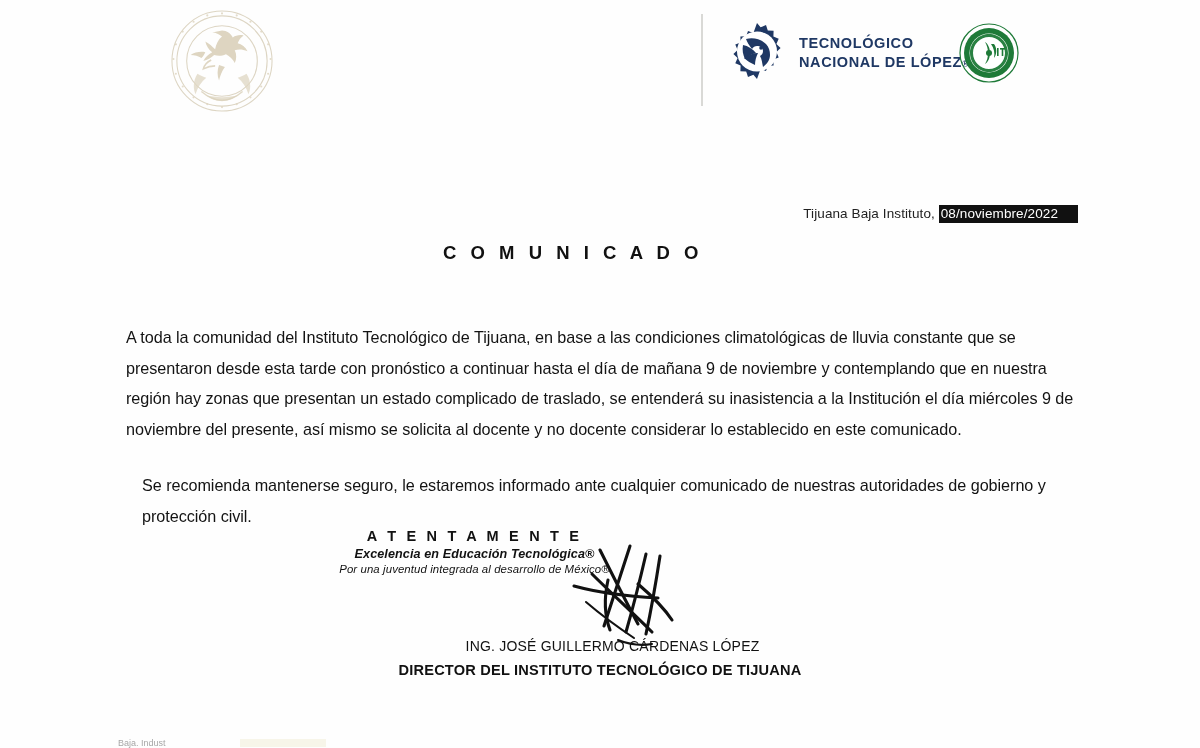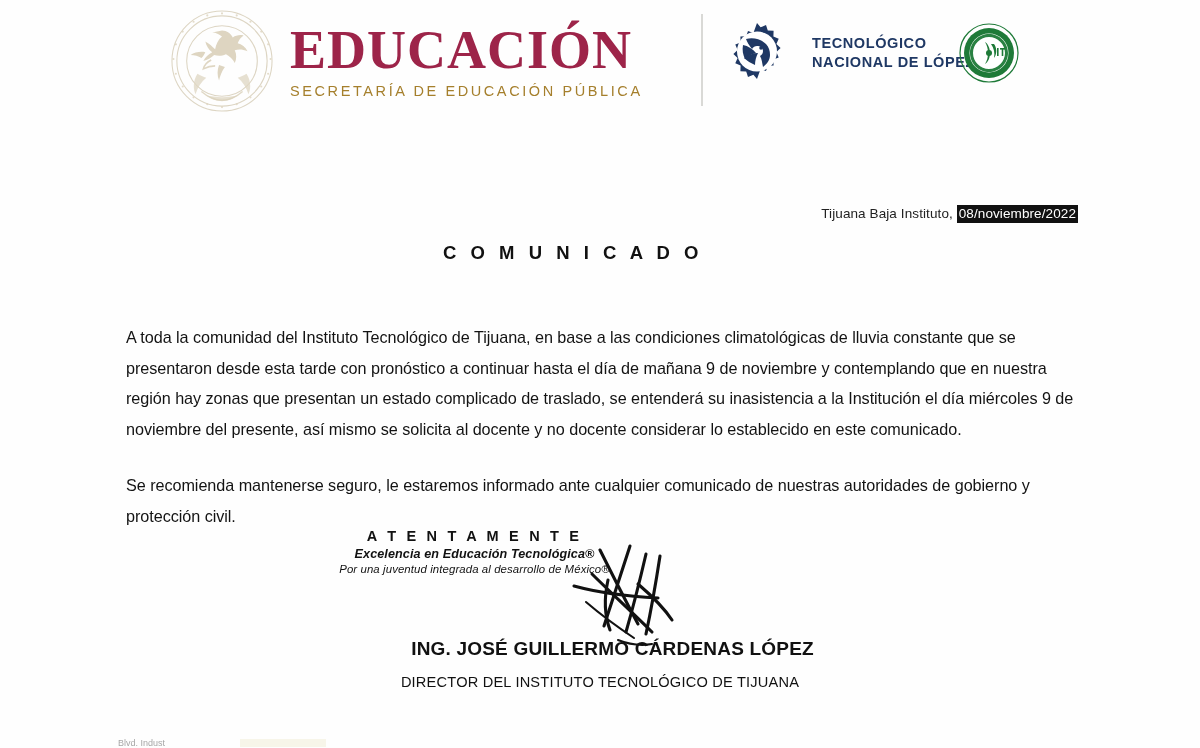--- a/index.html
+++ b/index.html
@@ -77,21 +77,20 @@
     height: 92px;
     background: #d9d9d6;
   }
 
   .tecnm-block {
     position: absolute;
     left: 726px;
     top: 22px;
     display: flex;
     align-items: center;
-    gap: 13px;
   }
   .tecnm-gear {
     width: 62px;
     height: 62px;
     flex: 0 0 auto;
   }
   .tecnm-words {
     margin-left: 11px;
     font-family: "Liberation Sans", sans-serif;
     font-weight: bold;
@@ -117,21 +116,21 @@
     right: 122px;
     top: 206px;
     font-size: 13.5px;
     color: #222;
     white-space: nowrap;
     letter-spacing: .1px;
   }
   .date-highlight {
     background: #111111;
     color: #ffffff;
-    padding: 1px 2px 2px 2px;
+    padding: 1px 20px 2px 2px;
   }
 
   
   .doc-title {
     position: absolute;
     left: 0;
     top: 242px;
     width: 1200px;
     text-align: center;
     font-size: 18.5px;
@@ -150,21 +149,21 @@
     top: 306px;
     width: 948px;
   }
   .para {
     font-size: 16.2px;
     line-height: 30.5px;
     color: #131313;
     text-align: left;
     letter-spacing: -.05px;
   }
-  .para + .para { margin-top: 26px; }
+  .para + .para { margin-top: 26px; margin-left: 16px; }
   .para b { font-weight: normal; }
 
   
   .sign-block {
     position: absolute;
     left: 0;
     top: 528px;
     width: 960px;
     text-align: center;
     padding-right: 11px;
@@ -202,30 +201,30 @@
   }
 
   .signer {
     position: absolute;
     left: 0;
     top: 638px;
     width: 1200px;
     text-align: center;
   }
   .signer-name {
-    font-size: 19px;
-    font-weight: bold;
+    font-size: 14px;
+    font-weight: normal;
     letter-spacing: .2px;
     color: #111;
     padding-left: 25px;
   }
   .signer-role {
-    margin-top: 14px;
+    margin-top: 8px;
     font-size: 14.6px;
-    font-weight: normal;
+    font-weight: bold;
     letter-spacing: .2px;
     color: #111;
   }
 
   
   .footer-sliver {
     position: absolute;
     left: 118px;
     top: 738px;
     width: 230px;
@@ -303,24 +302,20 @@
           <path d="M30 66c-4 6-5 14-2 21 2-7 6-13 11-17-3-1-6-2-9-4z"></path>
           <path d="M80 66c4 6 5 14 2 21-2-7-6-13-11-17 3-1 6-2 9-4z"></path>
           <path d="M38 88c6 4 12 6 17 6s11-2 17-6c-6 1-11 2-17 2s-11-1-17-2z"></path>
         </g>
 
         <g fill="none" stroke="#c6b794" stroke-width="1.4" opacity=".85">
           <path d="M34 84c7 6 14 9 21 9s14-3 21-9"></path>
         </g>
       </svg>
 
-      <div class="sep-wordmark">
-        <div class="sep-title">EDUCACIÓN</div>
-        <div class="sep-sub">SECRETARÍA DE EDUCACIÓN PÚBLICA</div>
-      </div>
     </div>
 
     <div class="header-divider"></div>
 
     <div class="tecnm-block">
       <svg class="tecnm-gear" viewBox="0 0 62 62">
         <g fill="#1F3864">
 
           <path d="M31 1l3.6 4.3 5.4-2.2 1.8 5.4 5.8.3-.2 5.8 5.3 2.2-2.3 5.3 4.2 4-4.2 4 2.3 5.3-5.3 2.2.2 5.8-5.8.3-1.8 5.4-5.4-2.2L31 57l-3.6-4.3-5.4 2.2-1.8-5.4-5.8-.3.2-5.8-5.3-2.2 2.3-5.3-4.2-4 4.2-4-2.3-5.3 5.3-2.2-.2-5.8 5.8-.3 1.8-5.4 5.4 2.2z"></path>
         </g>
@@ -402,16 +397,16 @@
     </g>
   </svg>
 
   <div class="signer">
     <div class="signer-name">ING. JOSÉ GUILLERMO CÁRDENAS LÓPEZ</div>
     <div class="signer-role">DIRECTOR DEL INSTITUTO TECNOLÓGICO DE TIJUANA</div>
   </div>
 
   <div class="footer-sliver">
     <div class="fs-bar"></div>
-    <div class="fs-text">Blvd. Indust</div>
+    <div class="fs-text">Baja. Indust</div>
   </div>
 
 </div>
 
 </body></html>

